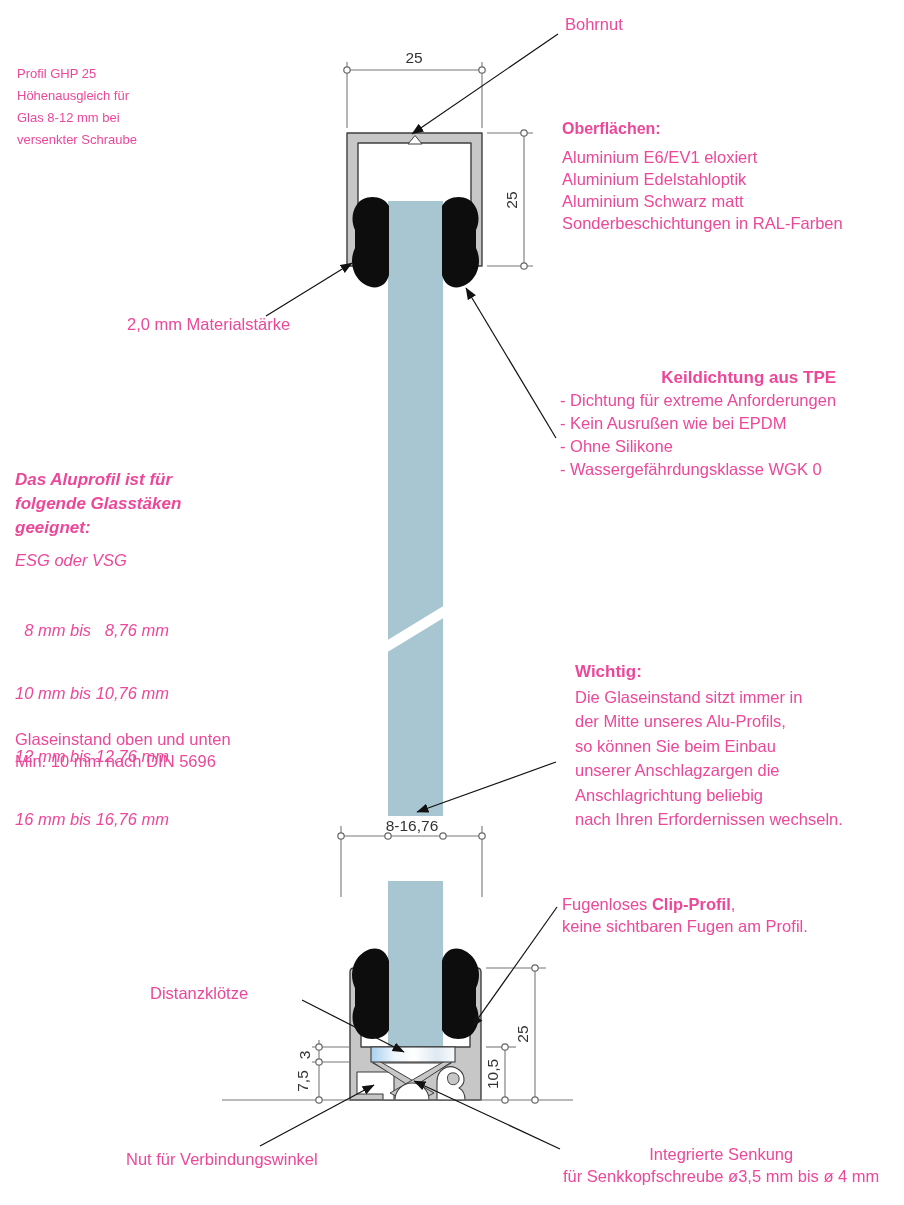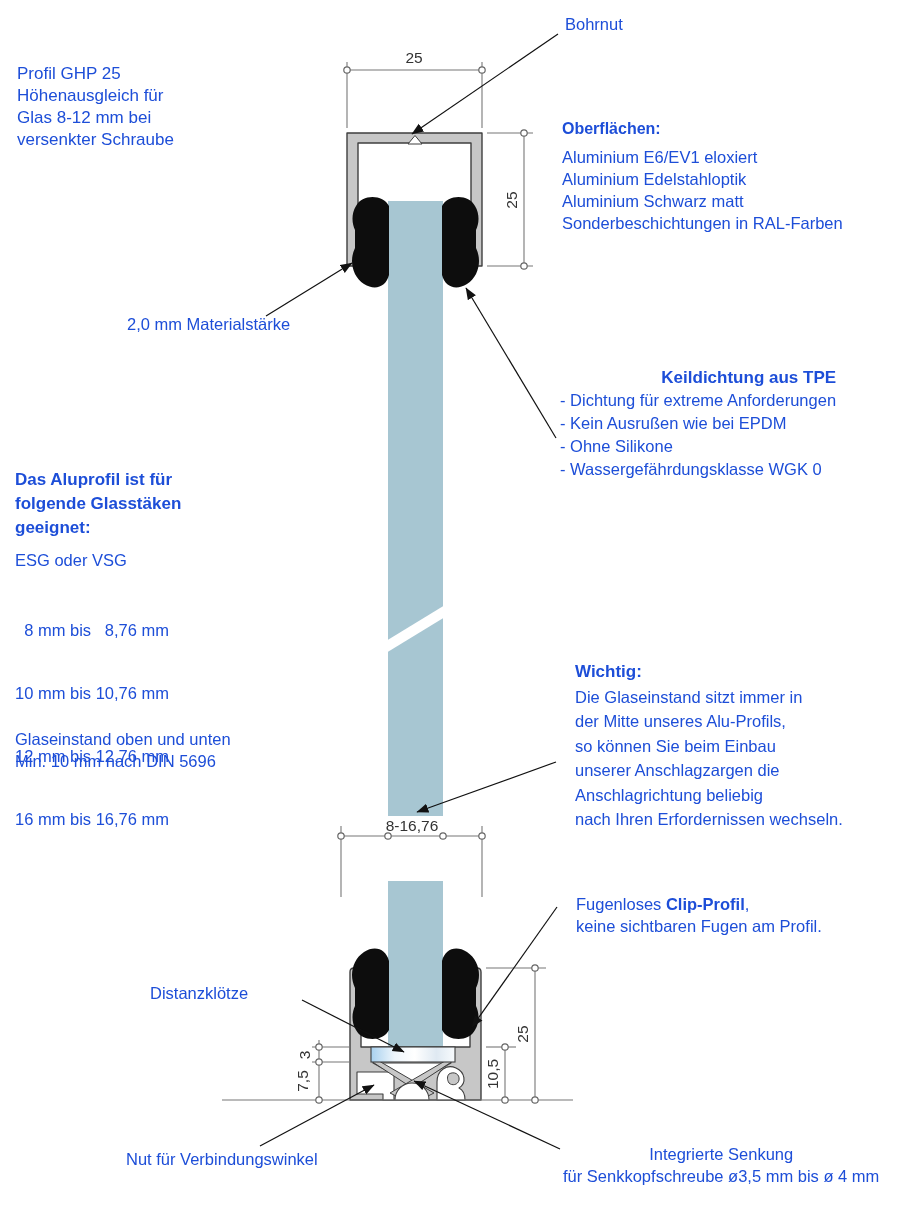--- a/index.html
+++ b/index.html
@@ -1,35 +1,35 @@
 <!DOCTYPE html>
 <html><head>
 <meta charset="utf-8">
 <style>
   html,body{margin:0;padding:0;background:#fff;}
   .canvas{position:relative;width:904px;height:1205px;background:#ffffff;overflow:hidden;
           font-family:"Liberation Sans", sans-serif;color:#1a1a1a;}
   .canvas svg{position:absolute;left:0;top:0;}
-  .txt{position:absolute;font-size:16.5px;line-height:22px;color:#1d4ed8;}
+  .txt{position:absolute;font-size:16.5px;line-height:22px;color:#ec4899;}
   .b{font-weight:bold;}
-  .title-block{left:17px;top:63px;font-size:17px;}
+  .title-block{left:17px;top:63px;font-size:13px;}
   .bohrnut{left:565px;top:13px;}
   .oberflaechen{left:562px;top:118px;}
   .oberflaechen .hd{font-weight:bold;font-size:16px;margin-bottom:6px;}
   .material{left:127px;top:313px;}
   .keildichtung{left:560px;top:366px;line-height:23px;}
   .keildichtung .hd{font-weight:bold;font-size:17px;margin-left:21px;text-align:right;}
-  .aluprofil{left:15px;top:468px;}
+  .aluprofil{left:15px;top:468px;font-style:italic;}
   .aluprofil .hd{font-weight:bold;font-size:17px;line-height:24px;}
   .aluprofil .sub{margin-top:9px;}
   .aluprofil .sizes{margin-top:7px;line-height:21px;white-space:pre;}
   .glaseinstand{left:15px;top:728px;}
   .wichtig{left:575px;top:660px;line-height:24.5px;}
   .wichtig .hd{font-weight:bold;font-size:17px;}
-  .clip{left:576px;top:893px;}
+  .clip{left:562px;top:893px;}
   .distanz{left:150px;top:982px;width:140px;}
   .nut{left:126px;top:1148px;}
   .senkung{left:563px;top:1143px;text-align:center;}
 </style>
 </head>
 <body>
 
 <div class="canvas">
 
   <svg width="904" height="1205" viewBox="0 0 904 1205">

